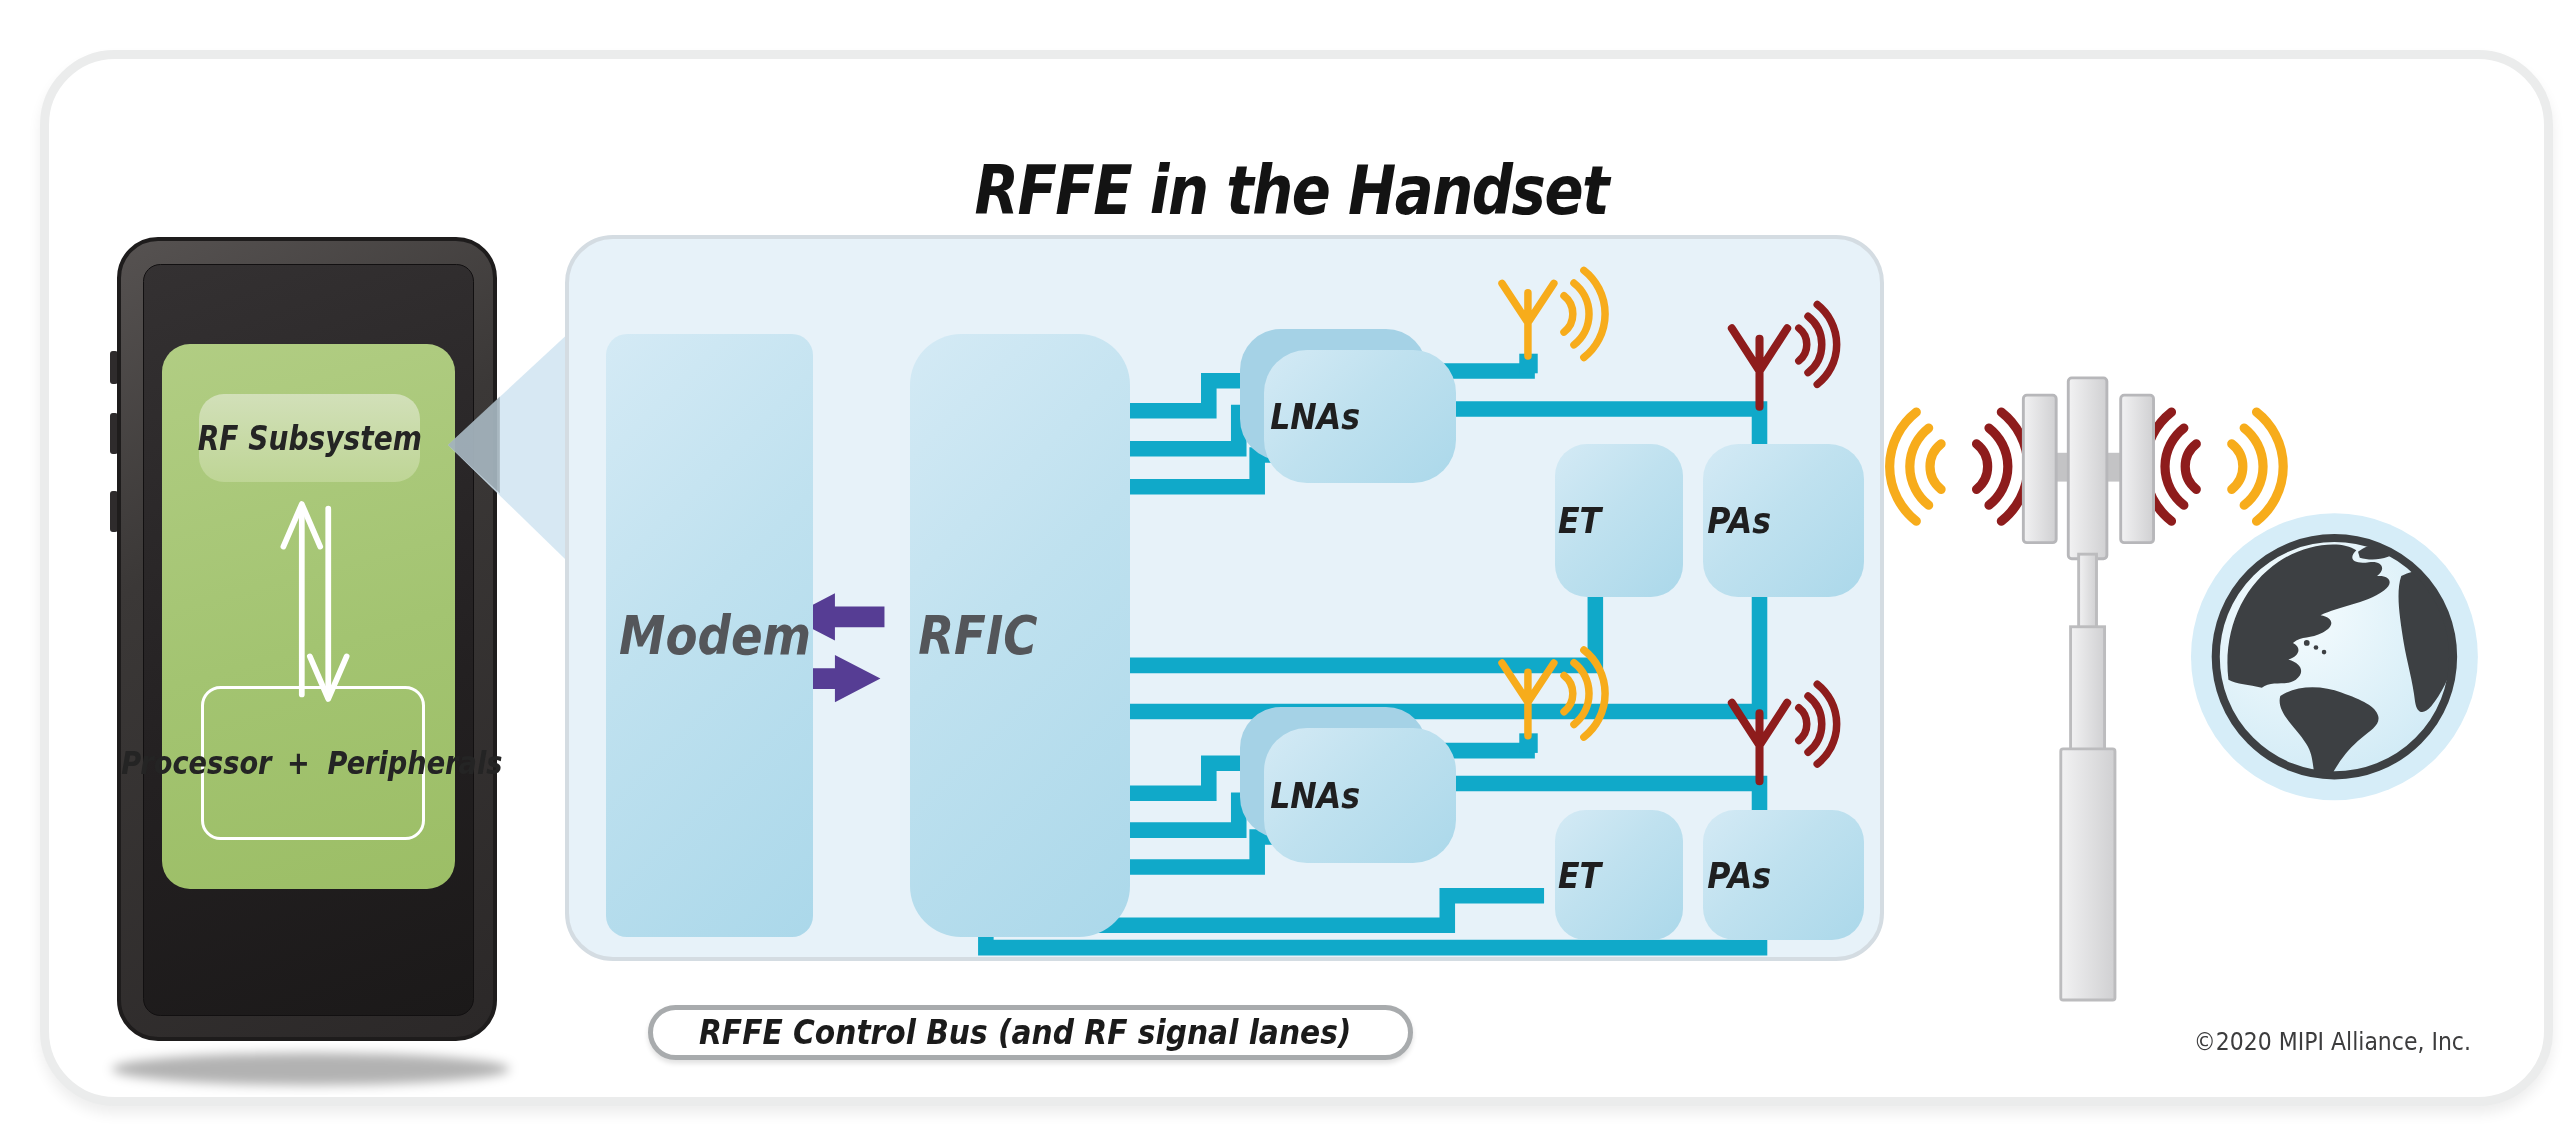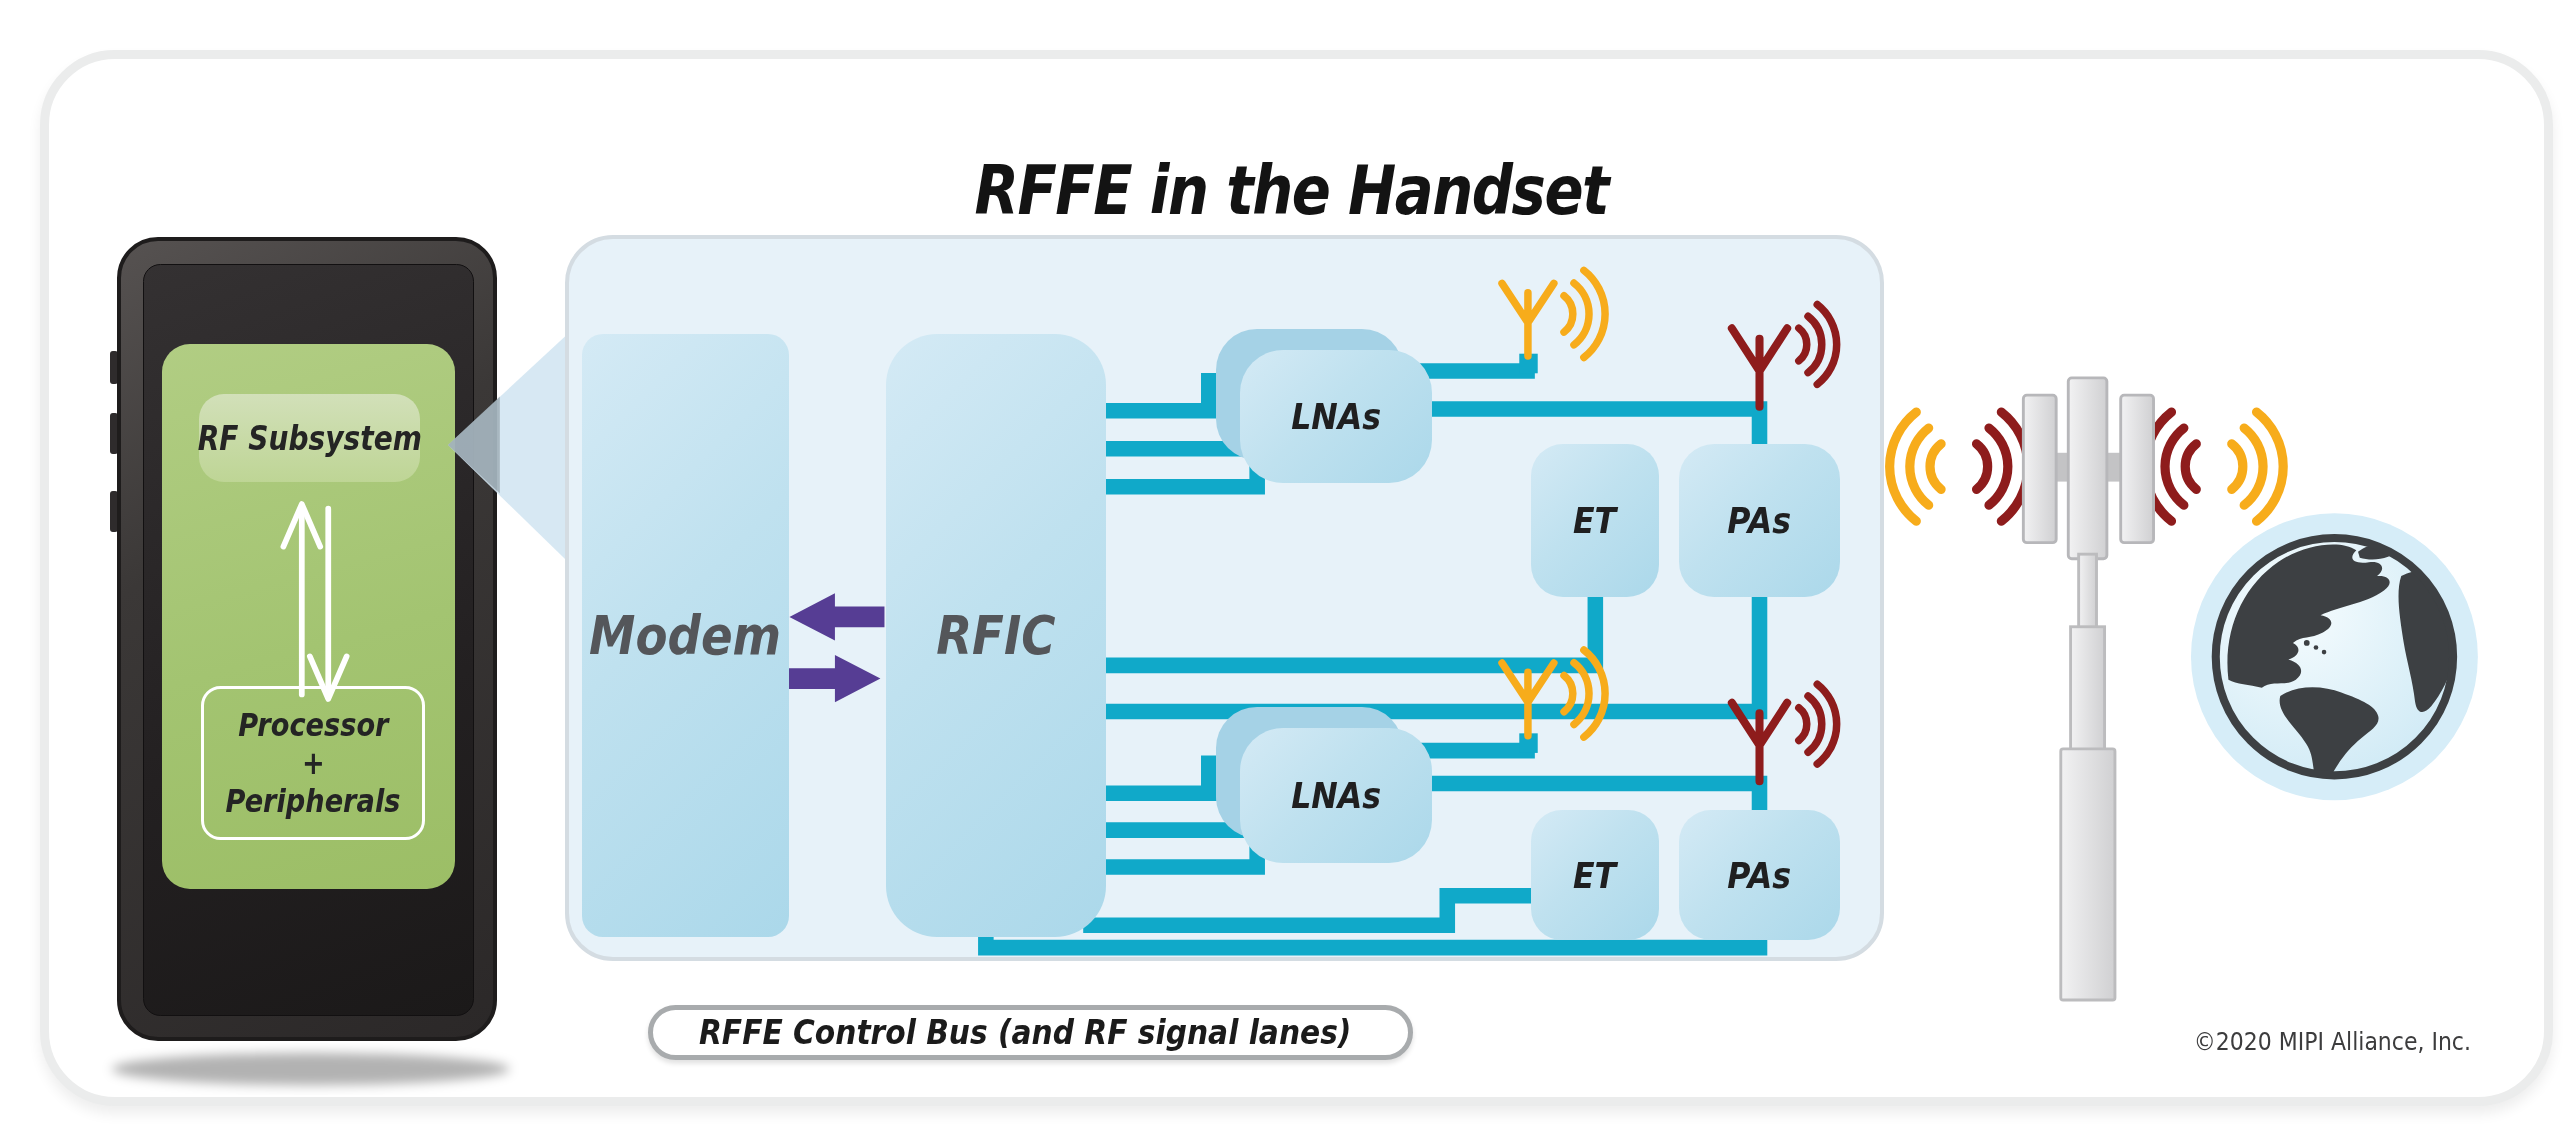--- a/index.html
+++ b/index.html
@@ -41,35 +41,35 @@
   #rf-pill{
     left:199px;top:394px;width:221px;height:88px;border-radius:25px;
     background:linear-gradient(180deg,#d2e0b9 0%,#bed595 100%);
     display:flex;align-items:center;justify-content:center;
     font-size:33px;font-weight:bold;font-style:italic;color:#242424;white-space:nowrap;
   }
   #rf-pill .cond{transform:scaleX(0.85);}
   #proc-box{
     left:201px;top:686px;width:224px;height:154px;border-radius:19.6px;
     border:3.5px solid #ffffff;box-sizing:border-box;
-    display:flex;flex-direction:column;align-items:center;justify-content:center;
+    display:flex;flex-direction:row;align-items:center;justify-content:center;
     font-size:32px;font-weight:bold;font-style:italic;color:#242424;line-height:38px;
     white-space:nowrap;
   }
   #proc-box .cond{transform:scaleX(0.85);}
   
   #panel{
     left:565px;top:235px;width:1319px;height:726px;border-radius:48px;
     background:#e7f2f9;border:4px solid #d4dce2;box-sizing:border-box;
   }
   
   .block{
     background:linear-gradient(135deg,#d4eaf5 0%,#bfe1ef 45%,#abd8ea 100%);
-    display:flex;align-items:center;justify-content:center;
-    font-weight:bold;font-style:italic;white-space:nowrap;
+    display:flex;align-items:center;
+    font-weight:bold;font-style:italic;white-space:nowrap;margin-left:24px;
   }
   .block .cond{transform:scaleX(0.88);}
   .big-chip{font-size:53px;color:#54565a;}
   .small-chip{font-size:36px;color:#1f1f20;}
   .lna-shadow{background:#a5d2e6;}
   #modem{left:582px;top:334px;width:207px;height:603px;border-radius:21px;}
   #rfic {left:886px;top:334px;width:220px;height:603px;border-radius:51px;}
   #lnas1-sh{left:1216px;top:329px;width:187px;height:131px;border-radius:41px;}
   #lnas1{left:1240px;top:350px;width:192px;height:133px;border-radius:43px;}
   #et1  {left:1531px;top:444px;width:128px;height:153px;border-radius:32px;}

